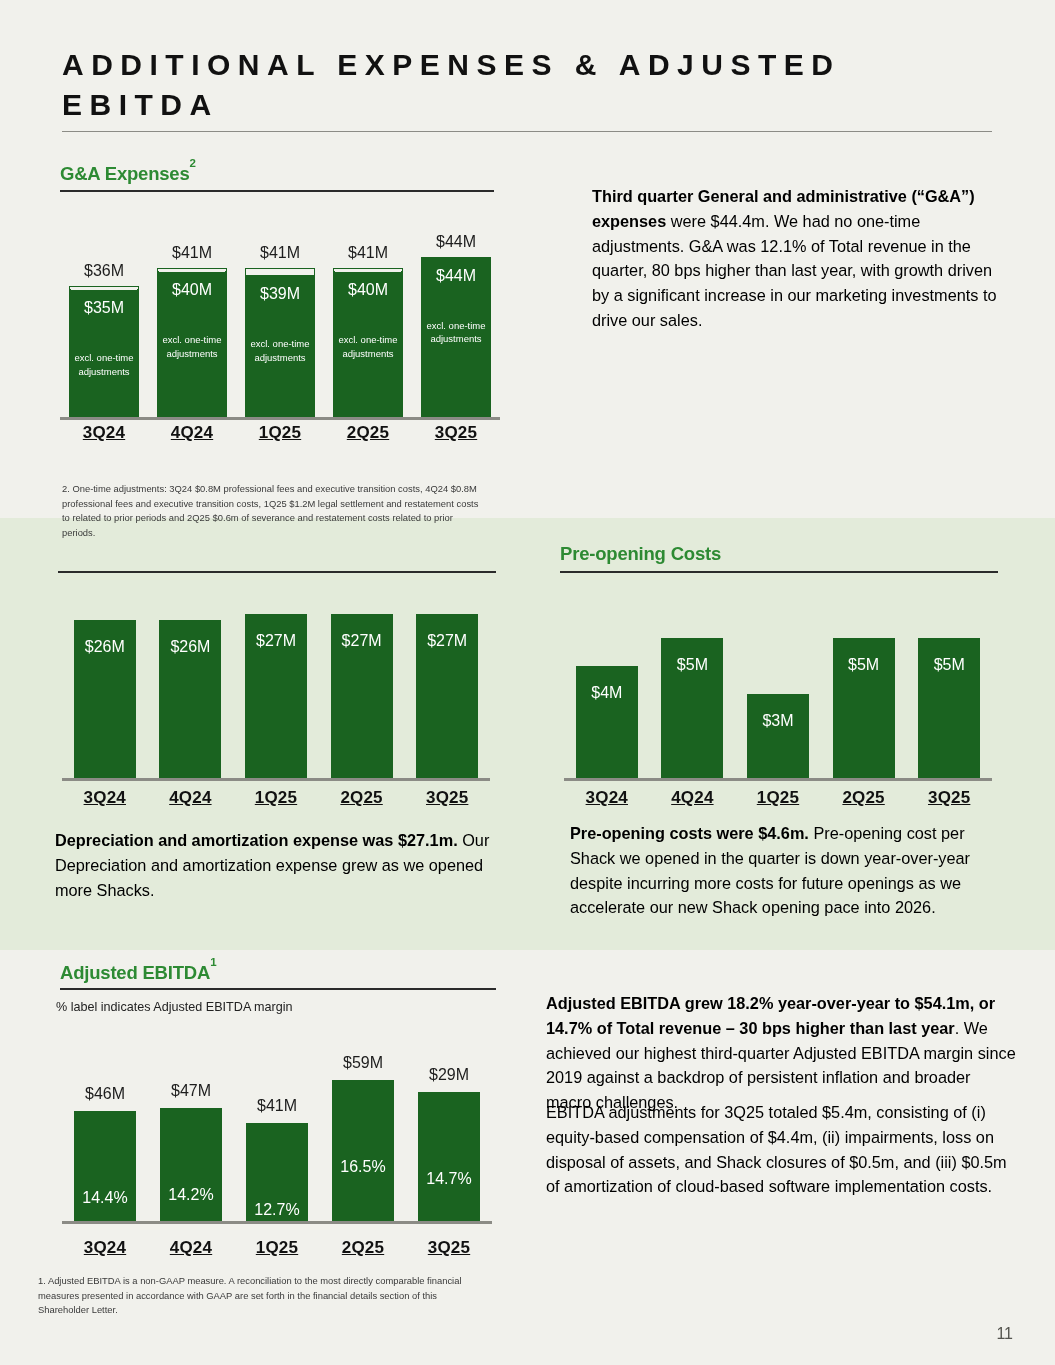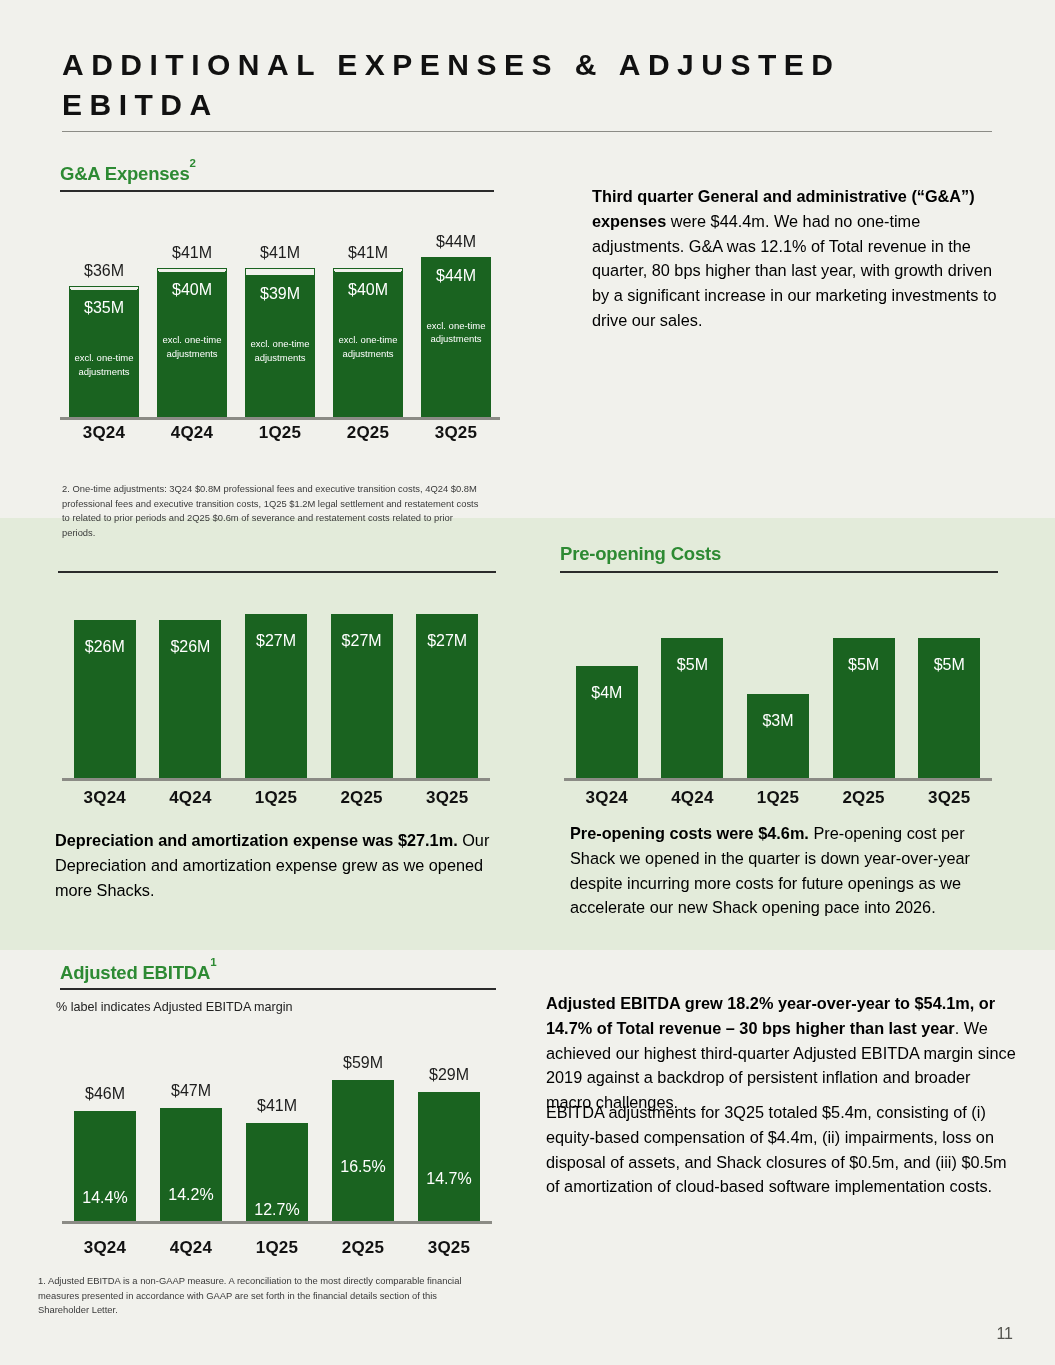--- a/index.html
+++ b/index.html
@@ -69,21 +69,21 @@
   .whitegap {
     position: absolute; left: 2px; right: 2px;
     background: #f1f1ec;
   }
   .outline {
     position: absolute; left: 0; right: 0;
     border: 1.5px solid #1a6320; border-bottom: none;
   }
   .xtick {
     position: absolute; text-align: center;
-    font-size: 17px; font-weight: bold; color: #111; letter-spacing: 0.2px;
+    font-size: 17px; font-weight: bold; color: #111; letter-spacing: 0.2px; text-decoration: underline;
   }
 
   
   .para {
     position: absolute;
     font-size: 16.3px; line-height: 1.52; color: #000000;
   }
   .para b { font-weight: bold; }
   .foot {
     position: absolute;

